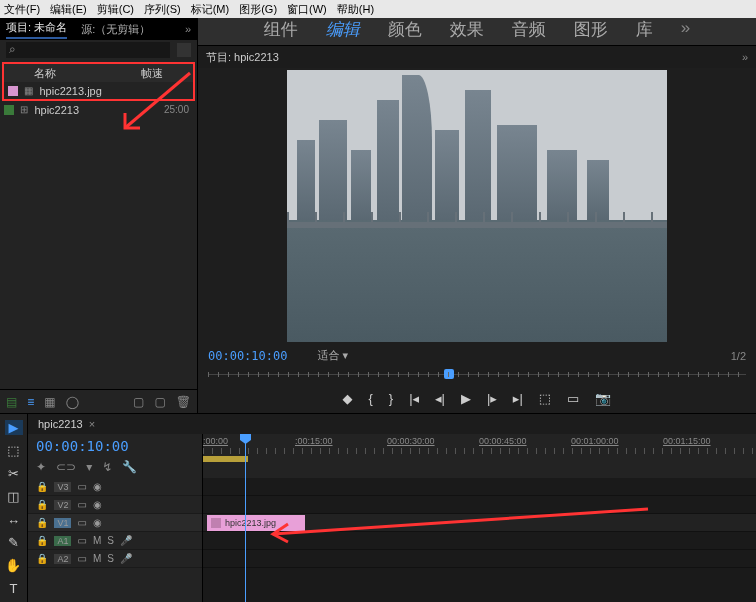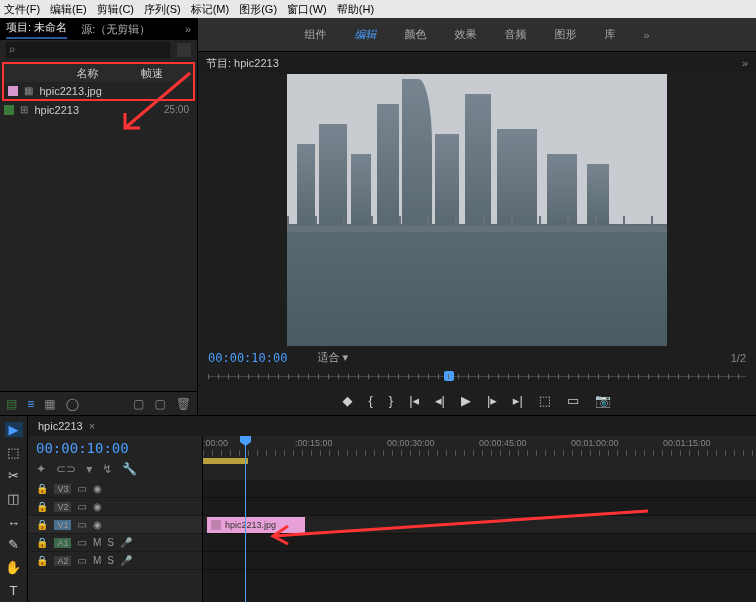--- a/index.html
+++ b/index.html
@@ -13,35 +13,35 @@
 .panel-tabs .tab { margin-right: 14px; color: #b0b0b0; }
 .panel-tabs .tab.active { color: #e8e8e8; border-bottom: 2px solid #2d5a9e; padding-bottom: 2px;}
 .panel-tabs .expand { margin-left: auto; color: #888; }
 .proj-name { padding: 4px 16px; color: #888; font-size: 11px; }
 .search-row { display: flex; align-items: center; padding: 2px 6px 4px 6px; }
 .search-row input { flex: 1; background: #171717; border: none; height: 16px; color: #ccc; padding: 0 18px 0 4px; font-size: 11px; }
 .search-wrap { position: relative; flex: 1; }
 .search-wrap::before { content: "⌕"; position: absolute; left: 3px; top: 0; color: #888; font-size: 12px; }
 .search-row .new-bin { width: 14px; height: 14px; background: #333; margin-left: 6px; }
 .col-headers { display: flex; background: #2a2a2a; height: 18px; align-items: center; padding: 0 30px 0 30px; color: #ccc; font-size: 11px; }
-.col-headers .h-name { flex: 1; text-align: center; }
+.col-headers .h-name { flex: 1; }
 .highlight-box { border: 2px solid #ff3333; margin: 0 2px; }
 .asset-row { display: flex; align-items: center; height: 17px; padding: 0 4px; }
 .asset-row .chip { width: 10px; height: 10px; }
 .asset-row .chip.img { background: #d896d0; }
 .asset-row .chip.seq { background: #3a7a3a; }
 .asset-row .icon { margin: 0 6px; color: #888; font-size: 10px; }
 .asset-row .name { flex: 1; color: #ccc; font-size: 11px; }
 .asset-row .dur { color: #888; font-size: 10px; padding-right: 4px; }
 .left-toolbar { margin-top: auto; height: 24px; border-top: 1px solid #000; display: flex; align-items: center; padding: 0 6px; gap: 10px; background: #232323; color: #888; }
 .left-toolbar span { font-size: 12px; }
 .red-arrow-1 { position: absolute; top: 50px; left: 115px; pointer-events: none; }
 
 .right-panel { flex: 1; background: #1e1e1e; display: flex; flex-direction: column; }
-.work-tabs { height: 34px; display: flex; align-items: center; justify-content: center; background: #2f2f2f; gap: 28px; font-size: 11px; border-bottom: 1px solid #000;}
+.work-tabs { height: 28px; display: flex; justify-content: center; background: #2f2f2f; gap: 28px; font-size: 17px; border-bottom: 1px solid #000;}
 .work-tabs span { color: #aaa; }
 .work-tabs span.active { color: #4a9eff; font-style: italic; }
 .work-tabs .more { color: #888; }
 .program-tab { height: 22px; display: flex; align-items: center; padding: 0 8px; background: #1c1c1c; font-size: 11px; color: #ccc; }
 .program-tab .expand { margin-left: auto; color: #888; }
 .monitor { flex: 1; display: flex; align-items: center; justify-content: center; background: #1e1e1e; }
 .monitor-img { width: 380px; height: 272px; background: linear-gradient(to bottom, #c8ccd0 0%, #c8ccd0 55%, #5a6a72 55%, #4a5a62 100%); position: relative; overflow: hidden; }
 .building { position: absolute; bottom: 45%; background: linear-gradient(to bottom, #788590, #5a6872); }
 .b1 { left: 10px; width: 18px; height: 80px; }
 .b2 { left: 32px; width: 28px; height: 100px; }
@@ -70,21 +70,21 @@
 .tool-col { width: 28px; background: #232323; display: flex; flex-direction: column; align-items: center; gap: 8px; padding: 6px 0; border-right: 1px solid #000; color: #ccc; font-size: 13px; }
 .tool-col .tool.active { color: #4a9eff; background:#1a3a5a; width:18px; text-align:center;}
 .timeline { flex: 1; background: #232323; display: flex; flex-direction: column; position:relative; }
 .tl-tab { height: 20px; display: flex; align-items: center; padding: 0 10px; background: #1c1c1c; font-size: 11px; }
 .tl-tab .x { margin-left: 6px; color: #888; }
 .tl-header { display: flex; }
 .tl-meta { width: 175px; background: #232323; padding: 4px 8px; border-right: 1px solid #000;}
 .tl-tc { color: #4a9eff; font-family: monospace; font-size: 14px; }
 .tl-icons { display: flex; gap: 10px; margin-top: 6px; color: #888; font-size: 12px; }
 .tl-ruler { flex: 1; background: #232323; position: relative; height: 40px; }
-.tl-ruler-labels { display: flex; font-size: 9px; color: #888; font-family: monospace; padding-top: 2px;}
+.tl-ruler-labels { display: flex; font-size: 9px; color: #888; font-family: monospace; padding-top: 2px; text-decoration: underline;}
 .tl-ruler-labels span { width: 92px; }
 .tl-ruler-ticks { position: absolute; top: 14px; left: 0; right: 0; height: 6px; background: repeating-linear-gradient(90deg,#555 0 1px, transparent 1px 9px);}
 .tl-work-area { position: absolute; top: 22px; left: 0; width: 45px; height: 6px; background: #b8a03a;}
 .tl-playhead { position: absolute; top: 0; left: 42px; width: 1px; height: 180px; background: #4a9eff; z-index: 5;}
 .tl-playhead::before { content:""; position:absolute; top:0; left:-5px; width:11px; height:10px; background:#4a9eff; clip-path: polygon(0 0,100% 0,100% 60%,50% 100%,0 60%);}
 
 .tracks { display: flex; flex: 1; }
 .track-headers { width: 175px; background: #232323; border-right: 1px solid #000; }
 .track-row { height: 18px; display: flex; align-items: center; gap: 6px; padding: 0 8px; border-bottom: 1px solid #1a1a1a; color: #999; font-size: 10px;}
 .track-row.v1 { background: #2a2a2a; }

